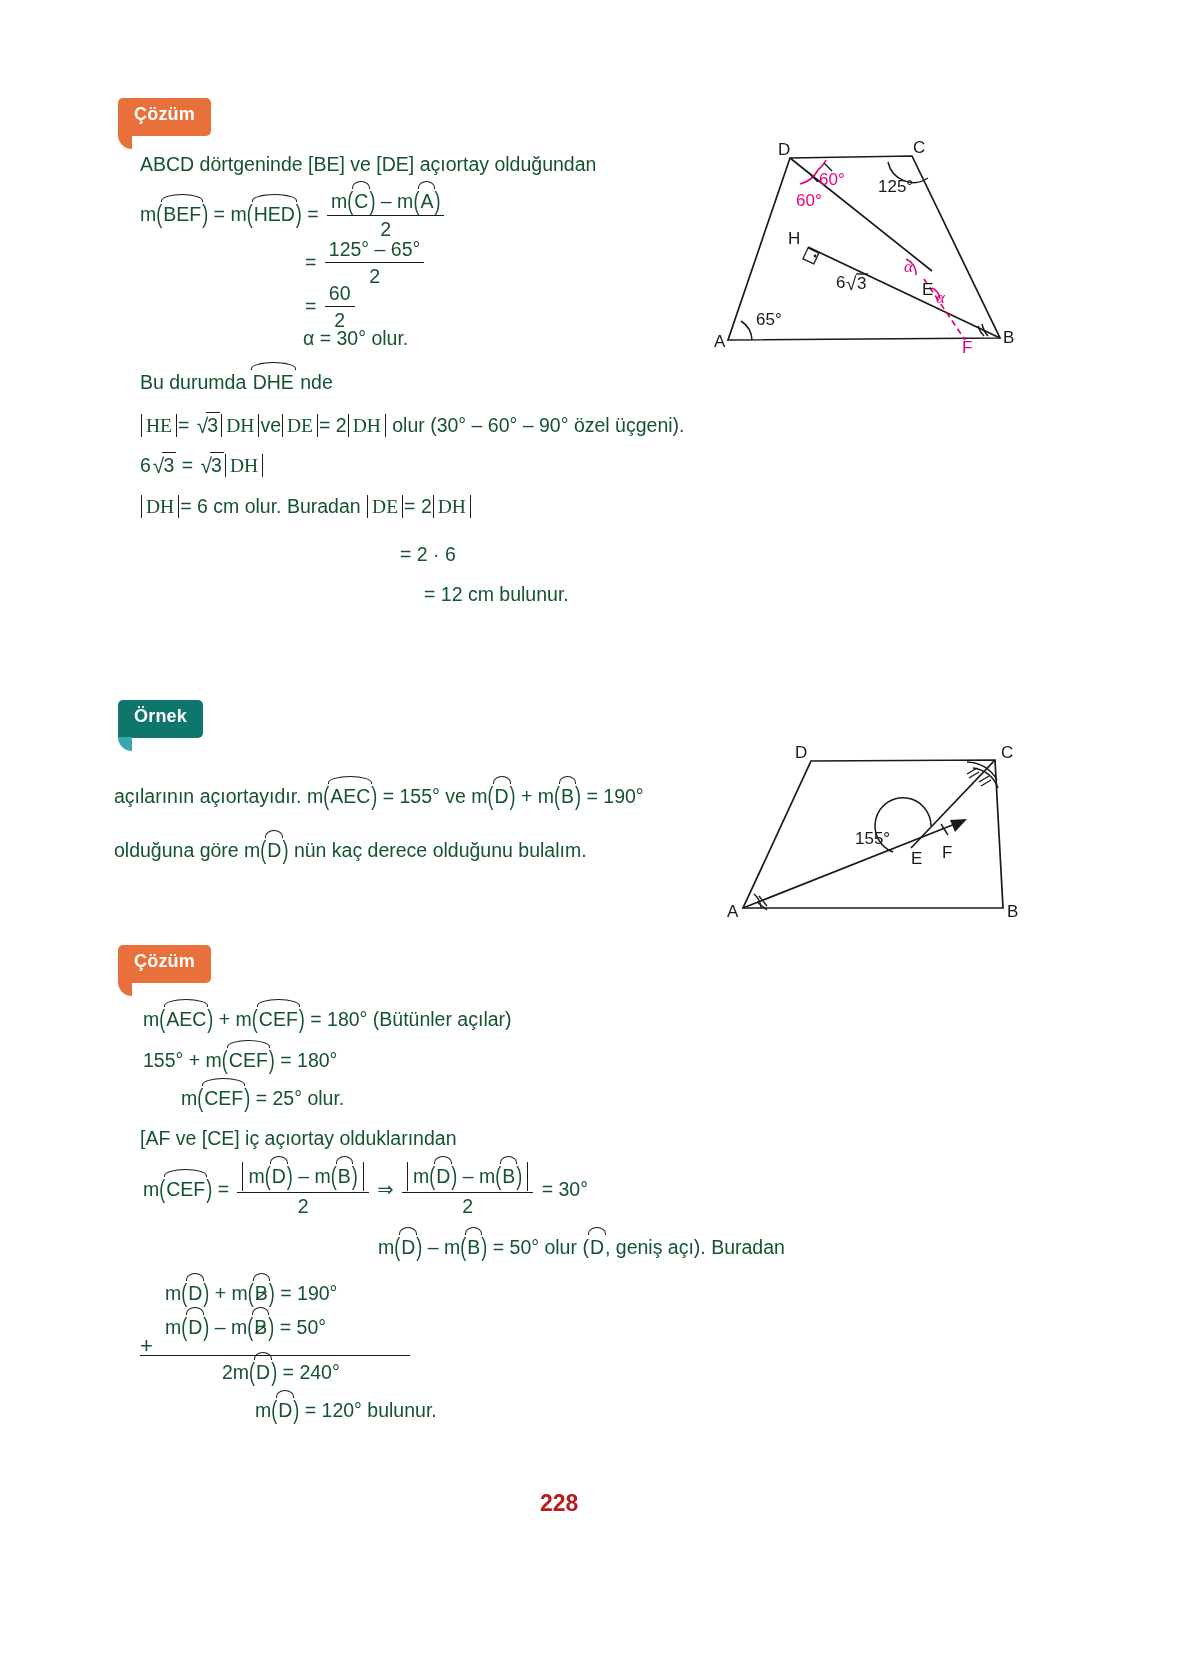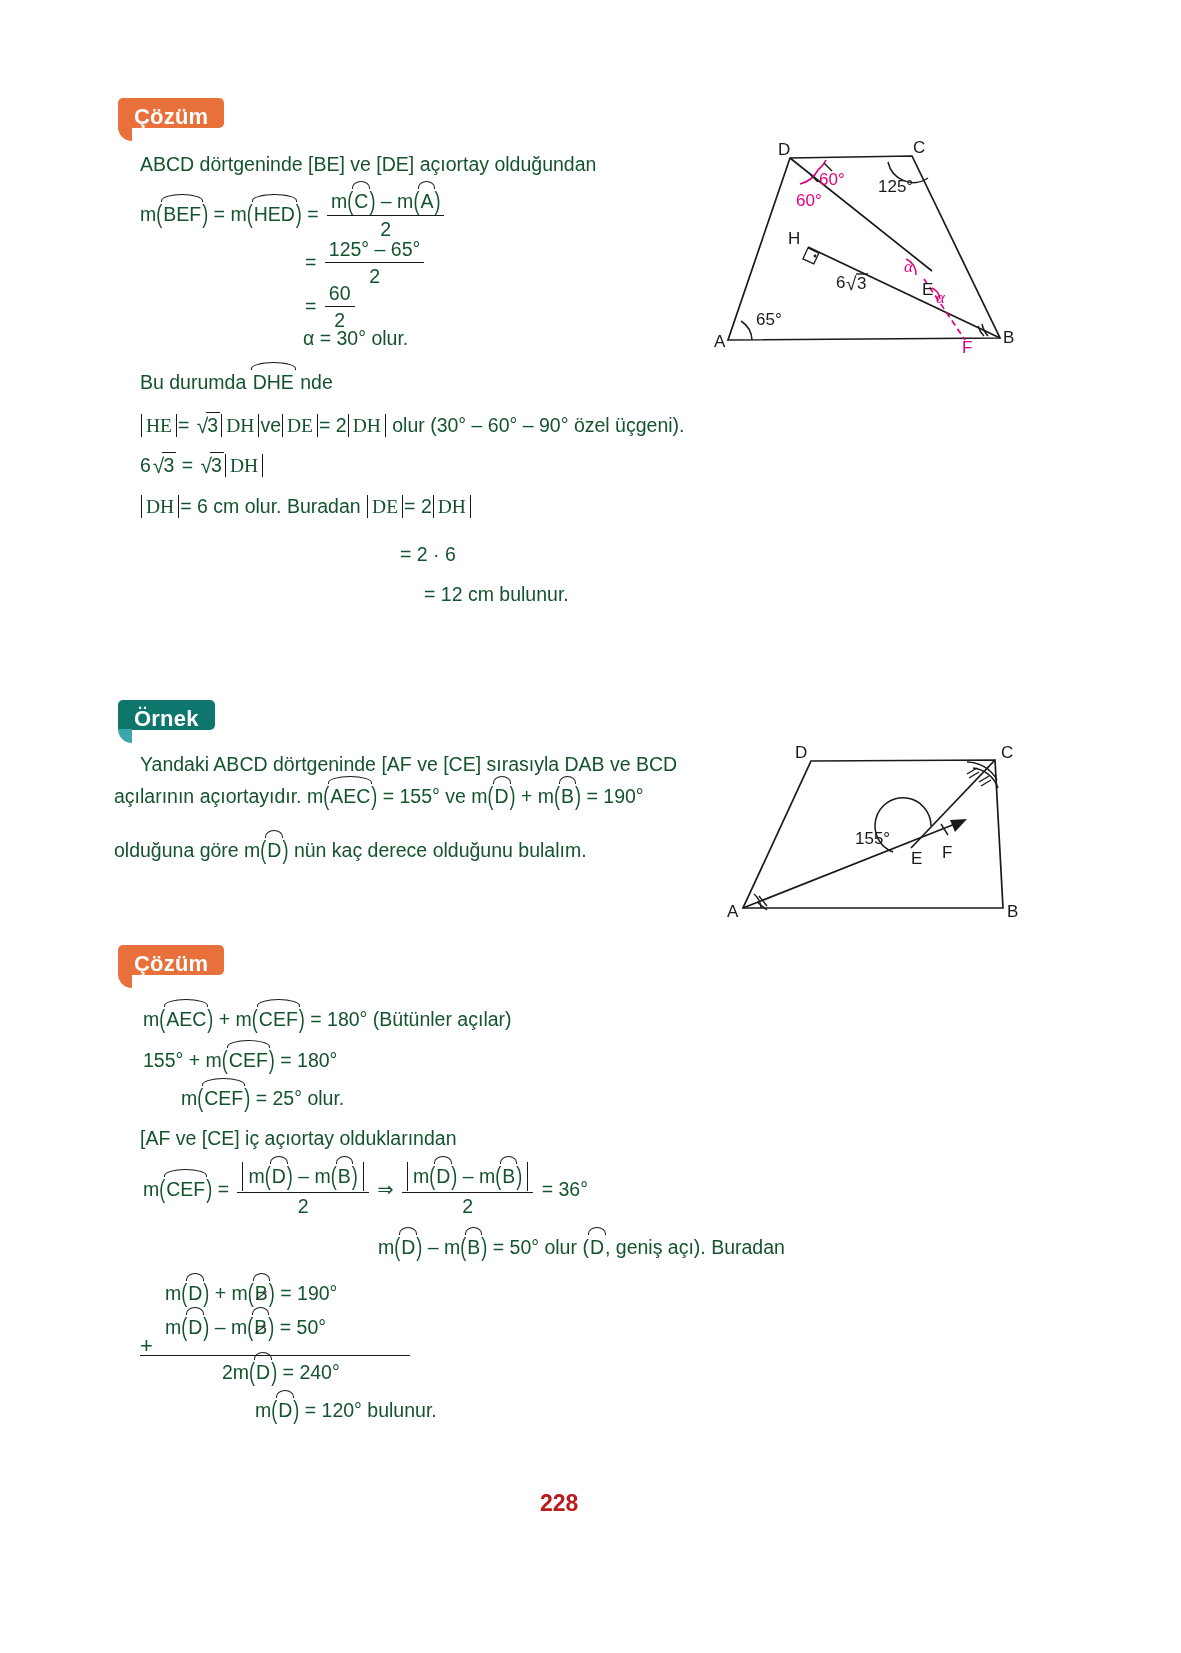--- a/index.html
+++ b/index.html
@@ -10,24 +10,24 @@
     color:#1a1a1a;
     position:relative;
     overflow:hidden;
   }
   .page{position:relative;width:1181px;height:1653px;}
 
   
   .tab{
     position:absolute;
     display:inline-block;
-    padding:7px 16px 0 16px;
+    padding:7px 16px 12px 16px;
     color:#fff;
     font-weight:bold;
-    font-size:22px;
+    font-size:18px;
     line-height:1.05;
     border-radius:5px 5px 5px 0;
     letter-spacing:.2px;
   }
   .tab .tail{
     position:absolute;
     left:0;bottom:-13px;
     width:14px;height:14px;
     overflow:hidden;
   }
@@ -240,21 +240,20 @@
       <line x1="156" y1="134" x2="168" y2="134" stroke="#1a1a1a" stroke-width="1.4"></line>
       <text x="157" y="149" font-family="Liberation Sans, sans-serif" font-size="17" fill="#1a1a1a">3</text>
     </svg>
   </div>
 
   <div class="tab tab-ornek" style="left:118px;top:700px;">
     <span>Örnek</span>
     <span class="tail"></span>
   </div>
 
-  <div class="txt" style="left:140px;top:752px;">Yandaki ABCD dörtgeninde [AF ve [CE] sırasıyla DAB ve BCD</div>
 
   <div class="txt" style="left:114px;top:784px;">
     <span>açılarının açıortayıdır. m</span><span class="paren">(</span><span class="hat">AEC</span><span class="paren">)</span>
     <span>= 155° ve m</span><span class="paren">(</span><span class="hat">D</span><span class="paren">)</span>
     <span>+ m</span><span class="paren">(</span><span class="hat">B</span><span class="paren">)</span>
     <span>= 190°</span>
   </div>
 
   <div class="txt" style="left:114px;top:838px;">
     <span>olduğuna göre m</span><span class="paren">(</span><span class="hat">D</span><span class="paren">)</span>
@@ -325,21 +324,21 @@
     <span>=</span>
     <span class="frac">
       <span class="num"><span class="absb">m<span class="paren">(</span><span class="hat">D</span><span class="paren">)</span> <span>–</span> m<span class="paren">(</span><span class="hat">B</span><span class="paren">)</span></span></span>
       <span class="den">2</span>
     </span>
     <span>⇒</span>
     <span class="frac">
       <span class="num"><span class="absb">m<span class="paren">(</span><span class="hat">D</span><span class="paren">)</span> <span>–</span> m<span class="paren">(</span><span class="hat">B</span><span class="paren">)</span></span></span>
       <span class="den">2</span>
     </span>
-    <span>= 36°</span>
+    <span>= 30°</span>
   </div>
 
   <div class="txt" style="left:378px;top:1235px;">
     m<span class="paren">(</span><span class="hat">D</span><span class="paren">)</span> <span>–</span> m<span class="paren">(</span><span class="hat">B</span><span class="paren">)</span>
     <span>= 50° olur (</span><span class="hat">D</span><span>, geniş açı). Buradan</span>
   </div>
 
   <div class="txt" style="left:165px;top:1281px;">
     m<span class="paren">(</span><span class="hat">D</span><span class="paren">)</span> + m<span class="paren">(</span><span class="hat strike">B</span><span class="paren">)</span>
     <span>= 190°</span>

